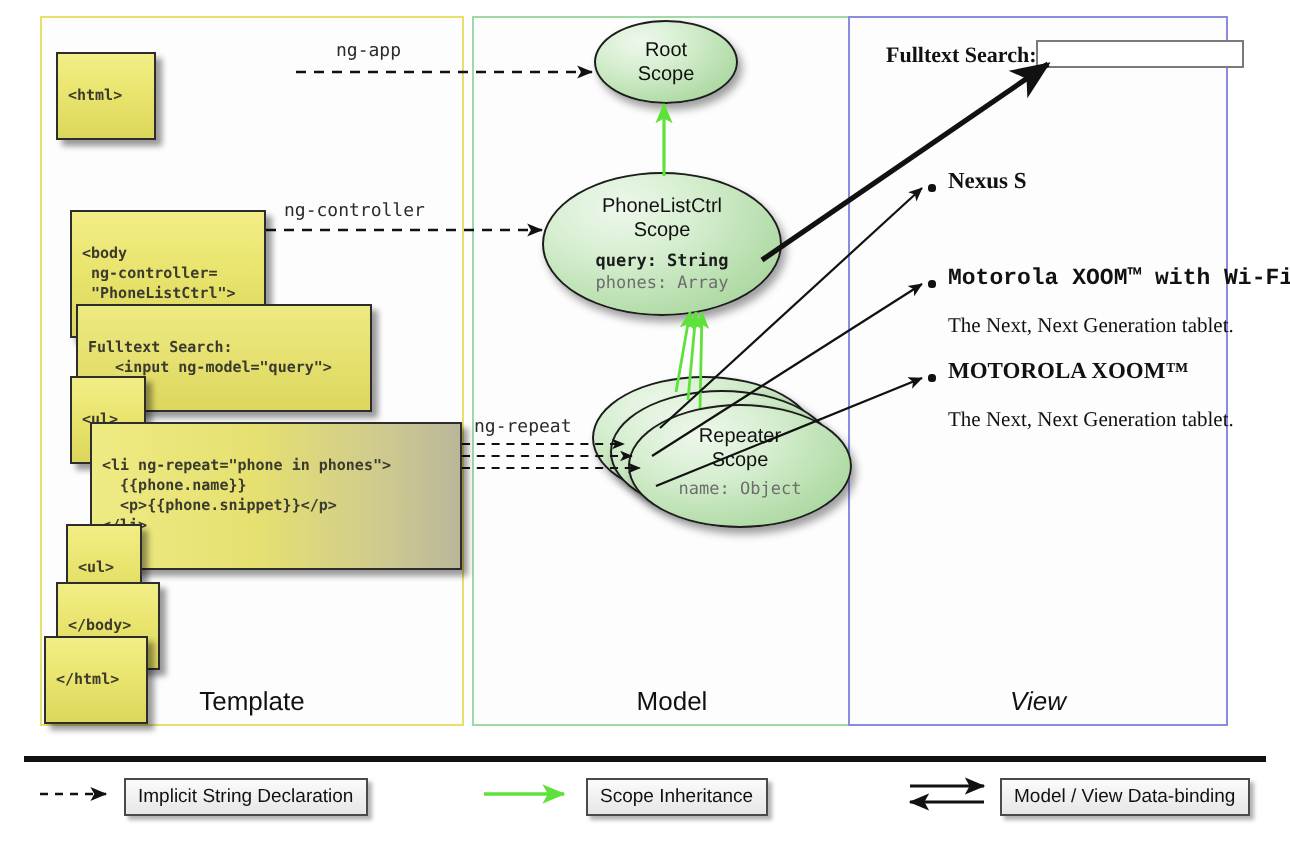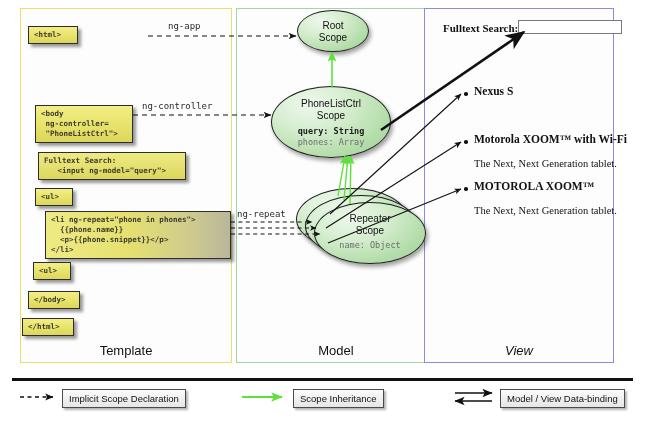--- a/index.html
+++ b/index.html
@@ -15,21 +15,21 @@
   .col-label{position:absolute;bottom:4px;left:0;width:100%;text-align:center;
              font-size:13px;color:#111;}
 
   
   .codebox{position:absolute;box-sizing:border-box;
            border:1.5px solid #2d2d2d;
            background:linear-gradient(to bottom,#f2ee86 0%,#e9e46d 48%,#dcd65c 100%);
            box-shadow:3px 3px 3px rgba(0,0,0,.40);
            font-family:"DejaVu Sans Mono","Liberation Mono",monospace;
            font-size:7.5px;line-height:1.34;color:#3a3a2e;
-           padding:3px 5px;white-space:pre;font-weight:bold;}
+           padding:16px 5px;white-space:pre;font-weight:bold;}
   .codebox.flat{background:linear-gradient(to bottom,#eeea82 0%,#ddd75e 100%);}
   .codebox.grad2{background:linear-gradient(to right,#efeb84 0%,#e5e070 45%,#cfcb8e 78%,#b9b79a 100%);}
 
   
   .scope{position:absolute;box-sizing:border-box;border-radius:50%;
          border:1.4px solid #1d1d1d;
          background:radial-gradient(ellipse at 32% 24%,#eef8ec 0%,#d6eed0 34%,#b5ddab 70%,#9ccf92 100%);
          box-shadow:2px 3px 4px rgba(0,0,0,.38);
          text-align:center;color:#111;}
   .scope .t{font-size:10px;line-height:1.15;}
@@ -148,21 +148,21 @@
     <div class="m dim" style="margin-top:4px;">name: Object</div>
   </div>
 
   <div class="view-label" style="left:443px;top:22px;">Fulltext Search:</div>
   <input class="view-input" type="text" style="left: 518px; top: 20px; width: 104px; height: 14px; font-size: 10px; padding: 0px 2px;" placeholder="">
 
   <div class="bullet" style="left:464px;top:92px;"></div>
   <div class="v-item" style="left:474px;top:85px;">Nexus S</div>
 
   <div class="bullet" style="left:464px;top:140px;"></div>
-  <div class="v-item" style="left:474px;top:133px;">Motorola XOOM™  with Wi-Fi</div>
+  <div class="v-item" style="left:474px;top:133px;font-family:Liberation Mono, monospace;">Motorola XOOM™  with Wi-Fi</div>
   <div class="v-sub" style="left:474px;top:158px;">The Next, Next Generation tablet.</div>
 
   <div class="bullet" style="left:464px;top:187px;"></div>
   <div class="v-item" style="left:474px;top:180px;">MOTOROLA XOOM™</div>
   <div class="v-sub" style="left:474px;top:205px;">The Next, Next Generation tablet.</div>
 
   <svg class="ov" id="svg-over">
     <defs>
       <marker id="ah-thick" markerWidth="8" markerHeight="8" refX="7" refY="3.4" orient="auto">
         <path d="M0,0.2 L7.6,3.4 L0,6.6 L2,3.4 Z" fill="#111"></path>
@@ -196,17 +196,17 @@
       <marker id="lg-green" markerWidth="7" markerHeight="7" refX="6" refY="3" orient="auto">
         <path d="M0,0.3 L6.4,3 L0,5.7 L1.5,3 Z" fill="#5ee23a"></path>
       </marker>
     </defs>
     <line x1="20" y1="397" x2="53" y2="397" stroke="#111" stroke-width="1.3" stroke-dasharray="4,3.5" marker-end="url(#lg-black)"></line>
     <line x1="242" y1="397" x2="282" y2="397" stroke="#5ee23a" stroke-width="1.8" marker-end="url(#lg-green)"></line>
     <line x1="455" y1="393" x2="492" y2="393" stroke="#111" stroke-width="1.6" marker-end="url(#lg-black2)"></line>
     <line x1="492" y1="401" x2="455" y2="401" stroke="#111" stroke-width="1.6" marker-end="url(#lg-black2)"></line>
   </svg>
 
-  <div class="legend-box" style="left:62px;top:389px;">Implicit Scope Declaration</div>
+  <div class="legend-box" style="left:62px;top:389px;">Implicit String Declaration</div>
   <div class="legend-box" style="left:293px;top:389px;">Scope Inheritance</div>
   <div class="legend-box" style="left:500px;top:389px;">Model / View Data-binding</div>
 
 </div>
 
 </body></html>

